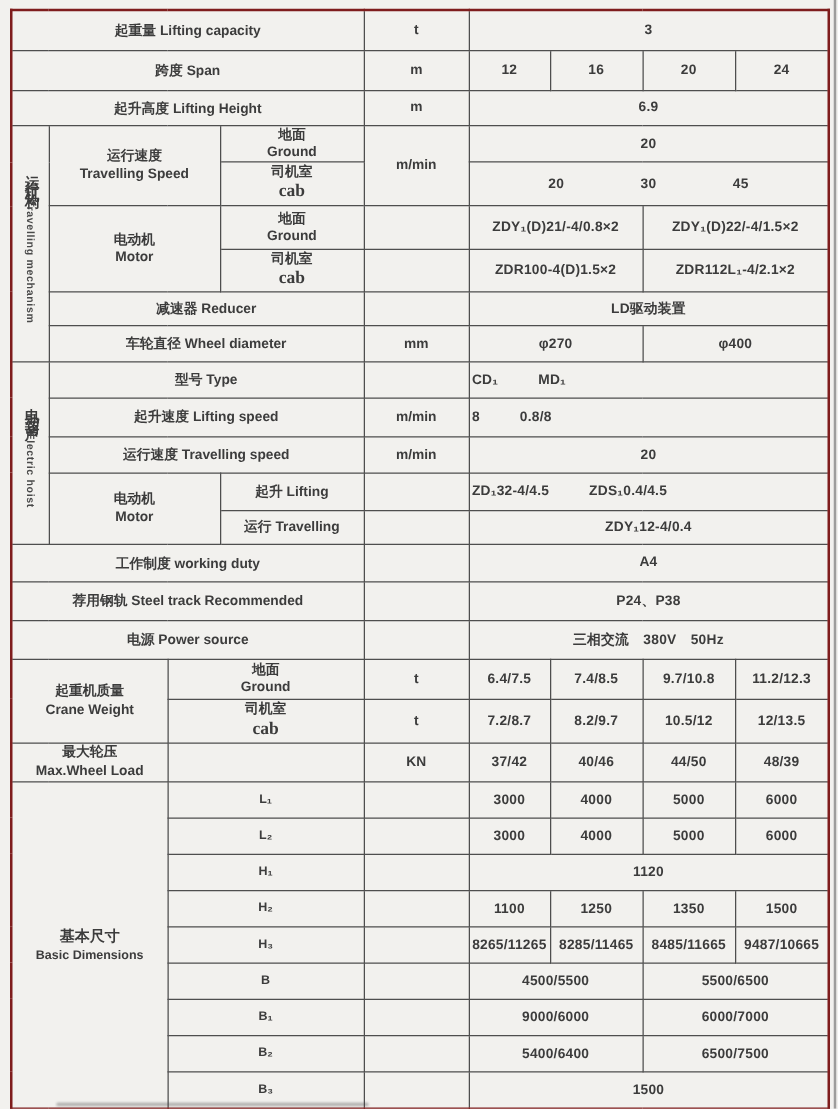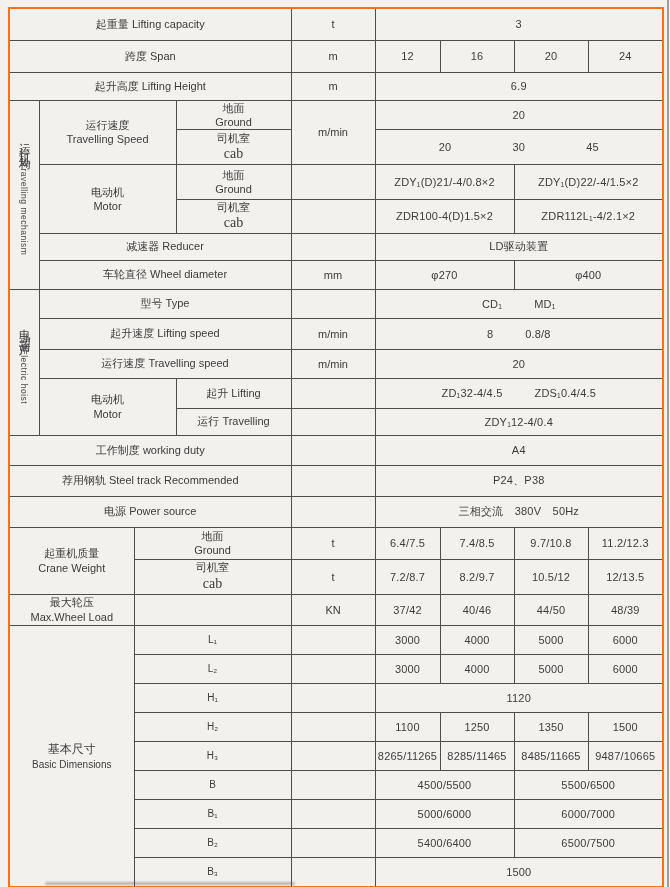--- a/index.html
+++ b/index.html
@@ -9,36 +9,37 @@
     font-family:"Liberation Sans","DejaVu Sans",sans-serif;
     color:#3c3c3c;
     position:relative;
     -webkit-font-smoothing:antialiased;
   }
   .sheet{position:absolute;left:8px;top:7px;}
   table{
     border-collapse:collapse;
     table-layout:fixed;
     width:654px;
-    border:2px solid #f97316;
+    border:2px solid #7f1d1d;
+    font-weight:bold;
   }
   td{
     border:1px solid #4e4e4e;
     text-align:center;
     vertical-align:middle;
     font-size:11px;
     padding:0 2px;
     overflow:hidden;
     white-space:nowrap;
   }
   .lbl{white-space:nowrap;}
   .lbl2 div{line-height:1.3;}
   .unit{font-size:11px;}
   .val{font-size:11px;letter-spacing:.2px;}
-  .pairc{display:flex;justify-content:center;align-items:center;gap:32px;border:none;height:100%;}
+  .pairc{display:flex;align-items:center;gap:32px;border:none;height:100%;}
   .triple{display:flex;justify-content:space-evenly;align-items:center;border:none;height:100%;}
   td>.pairc, td>.triple{margin:0;}
   .cab-serif{font-family:"Liberation Serif","DejaVu Serif",serif;font-size:14px;line-height:1.05;}
   .grp-inner{display:flex;flex-direction:column;align-items:center;gap:9px;}
   .v-zh{writing-mode:vertical-rl;text-orientation:upright;font-size:11.5px;letter-spacing:5px;}
   .v-en{writing-mode:vertical-rl;text-orientation:mixed;font-size:8.5px;letter-spacing:.5px;color:#4a4a4a;}
   .dims-lbl div.zh{font-size:12px;line-height:1.45;text-align:center;}
   .dims-lbl div.en{font-size:10px;line-height:1.3;}
   .sub-dim{font-size:10px;}
   .scan-edge-right{position:absolute;right:1px;top:0;width:2px;height:100%;background:rgba(55,55,55,.45);}
@@ -316,21 +317,21 @@
   <tr style="height:29px">
     <td colspan="2" class="sub-dim">B</td>
     <td class="unit"></td>
     <td colspan="2" class="val">4500/5500</td>
     <td colspan="2" class="val">5500/6500</td>
   </tr>
 
   <tr style="height:29px">
     <td colspan="2" class="sub-dim">B₁</td>
     <td class="unit"></td>
-    <td colspan="2" class="val">5000/6000</td>
+    <td colspan="2" class="val">9000/6000</td>
     <td colspan="2" class="val">6000/7000</td>
   </tr>
 
   <tr style="height:29px">
     <td colspan="2" class="sub-dim">B₂</td>
     <td class="unit"></td>
     <td colspan="2" class="val">5400/6400</td>
     <td colspan="2" class="val">6500/7500</td>
   </tr>
 

